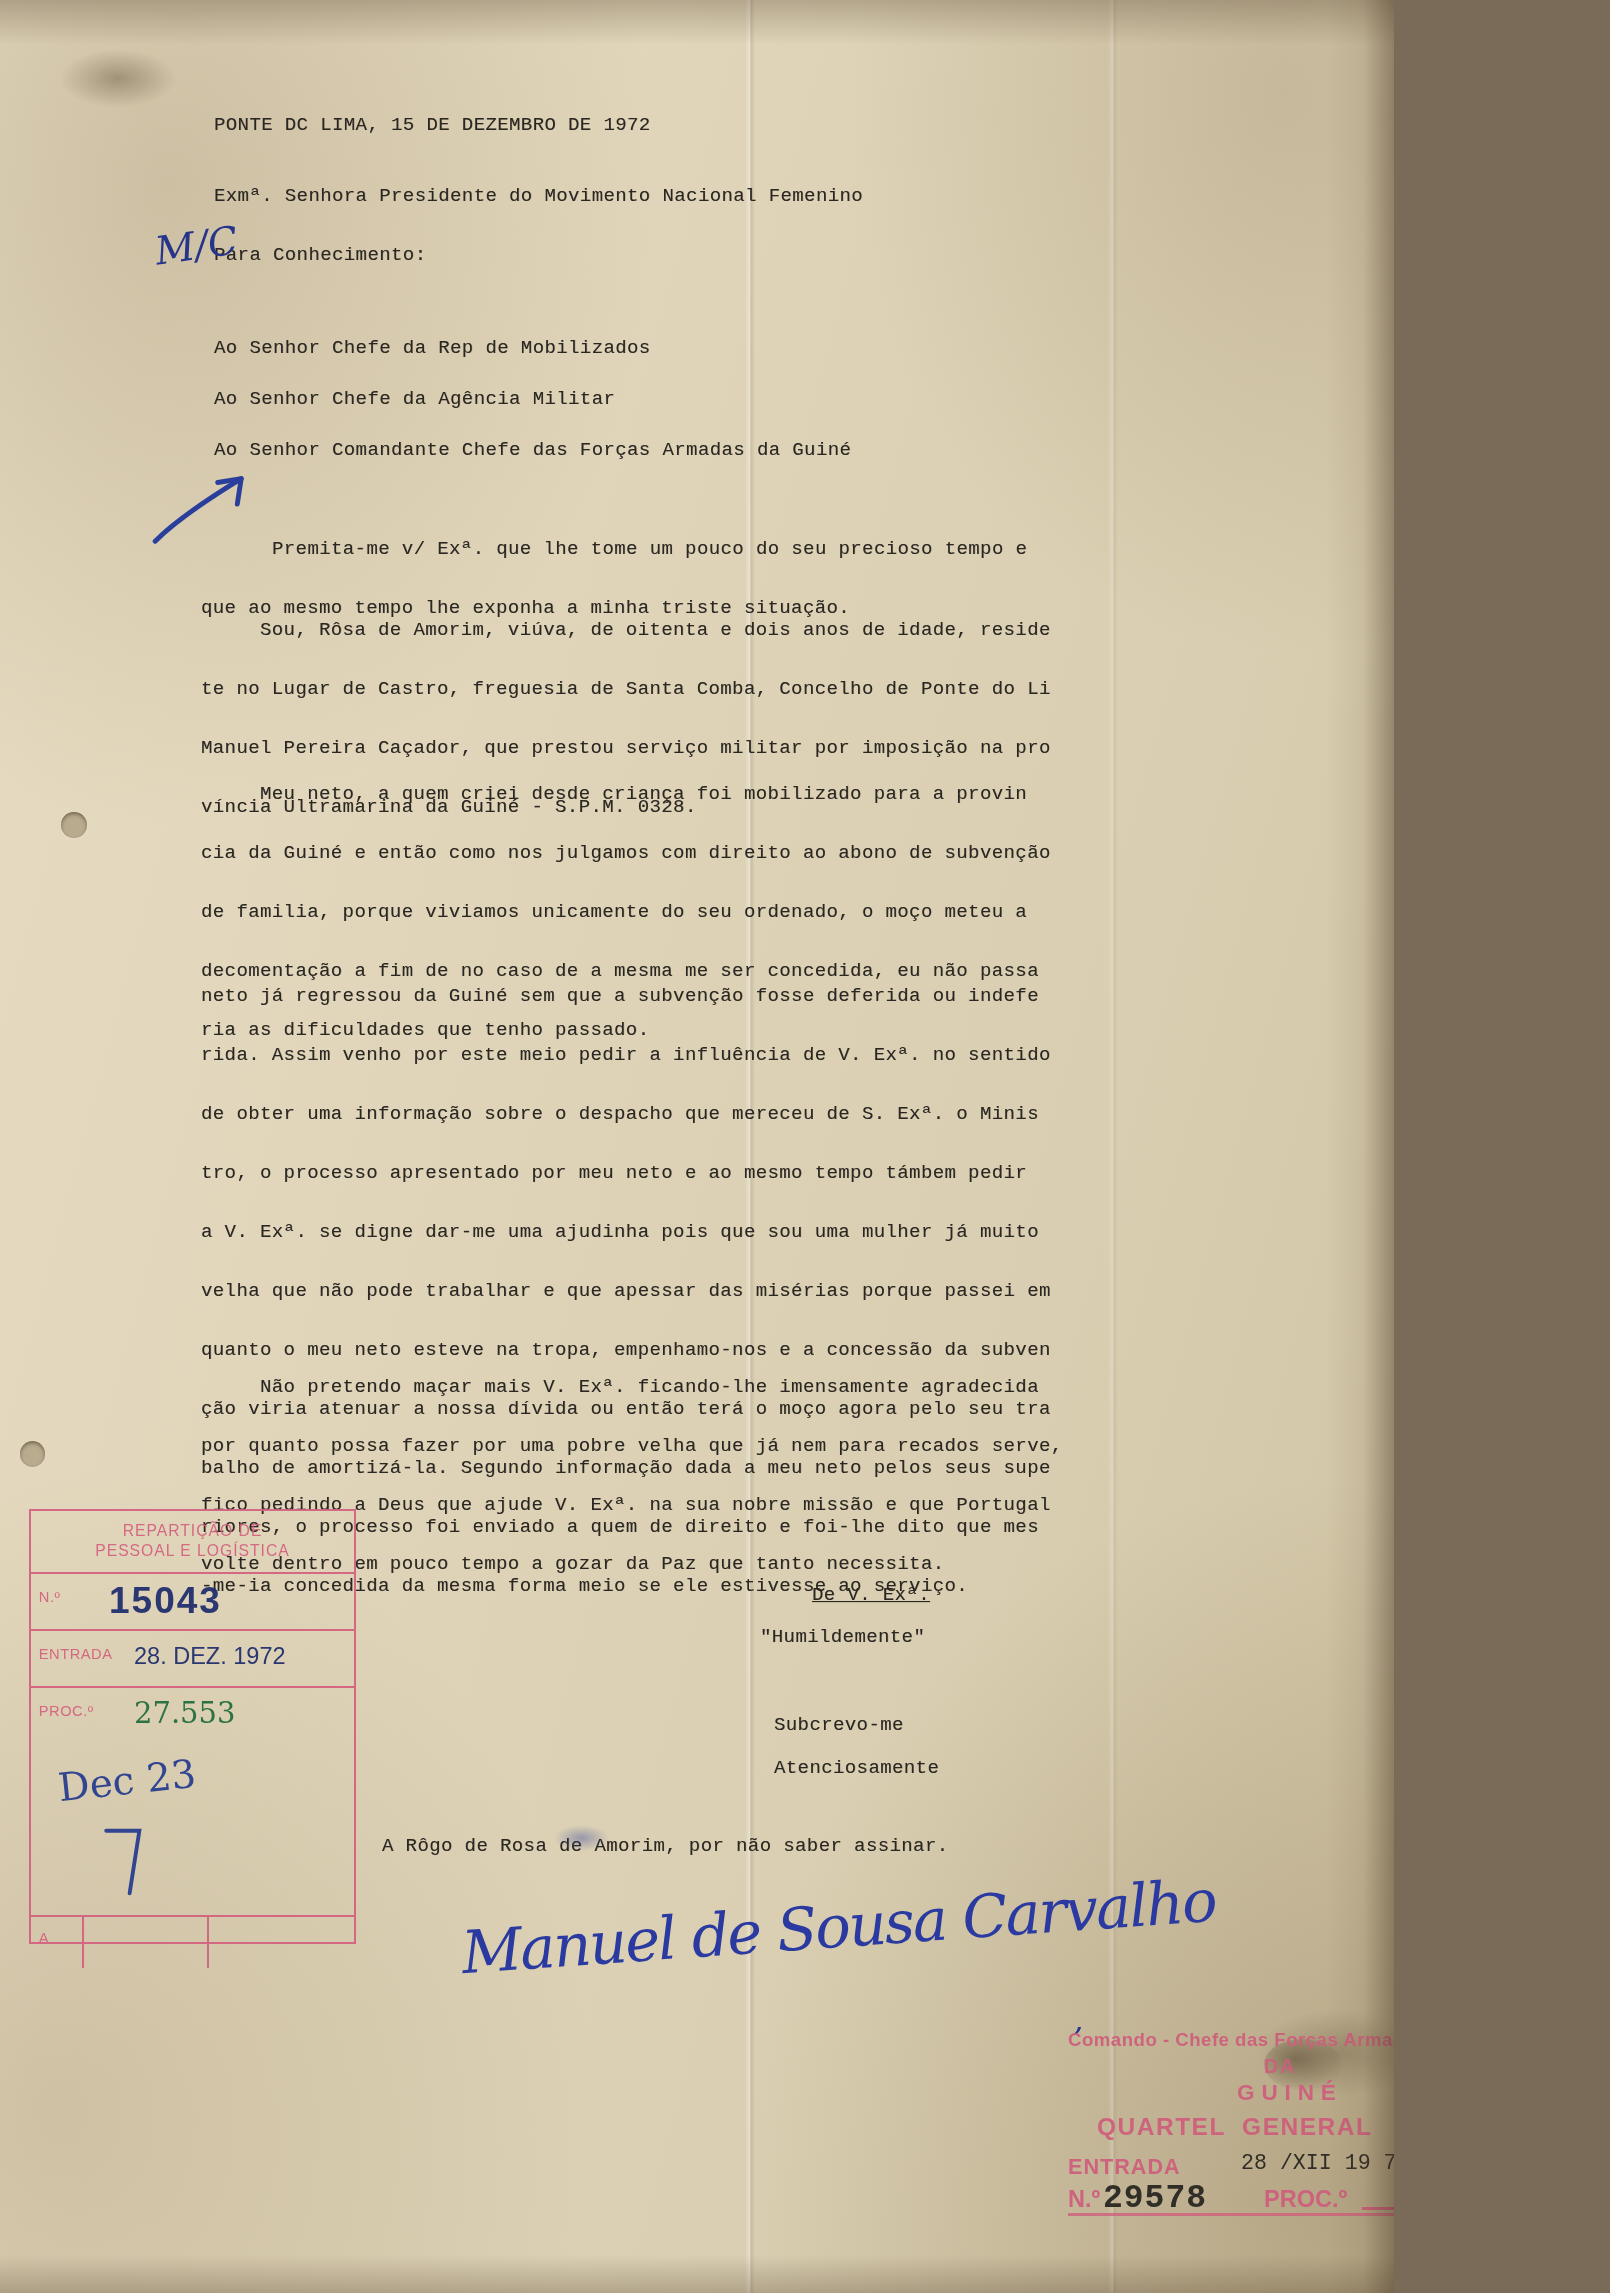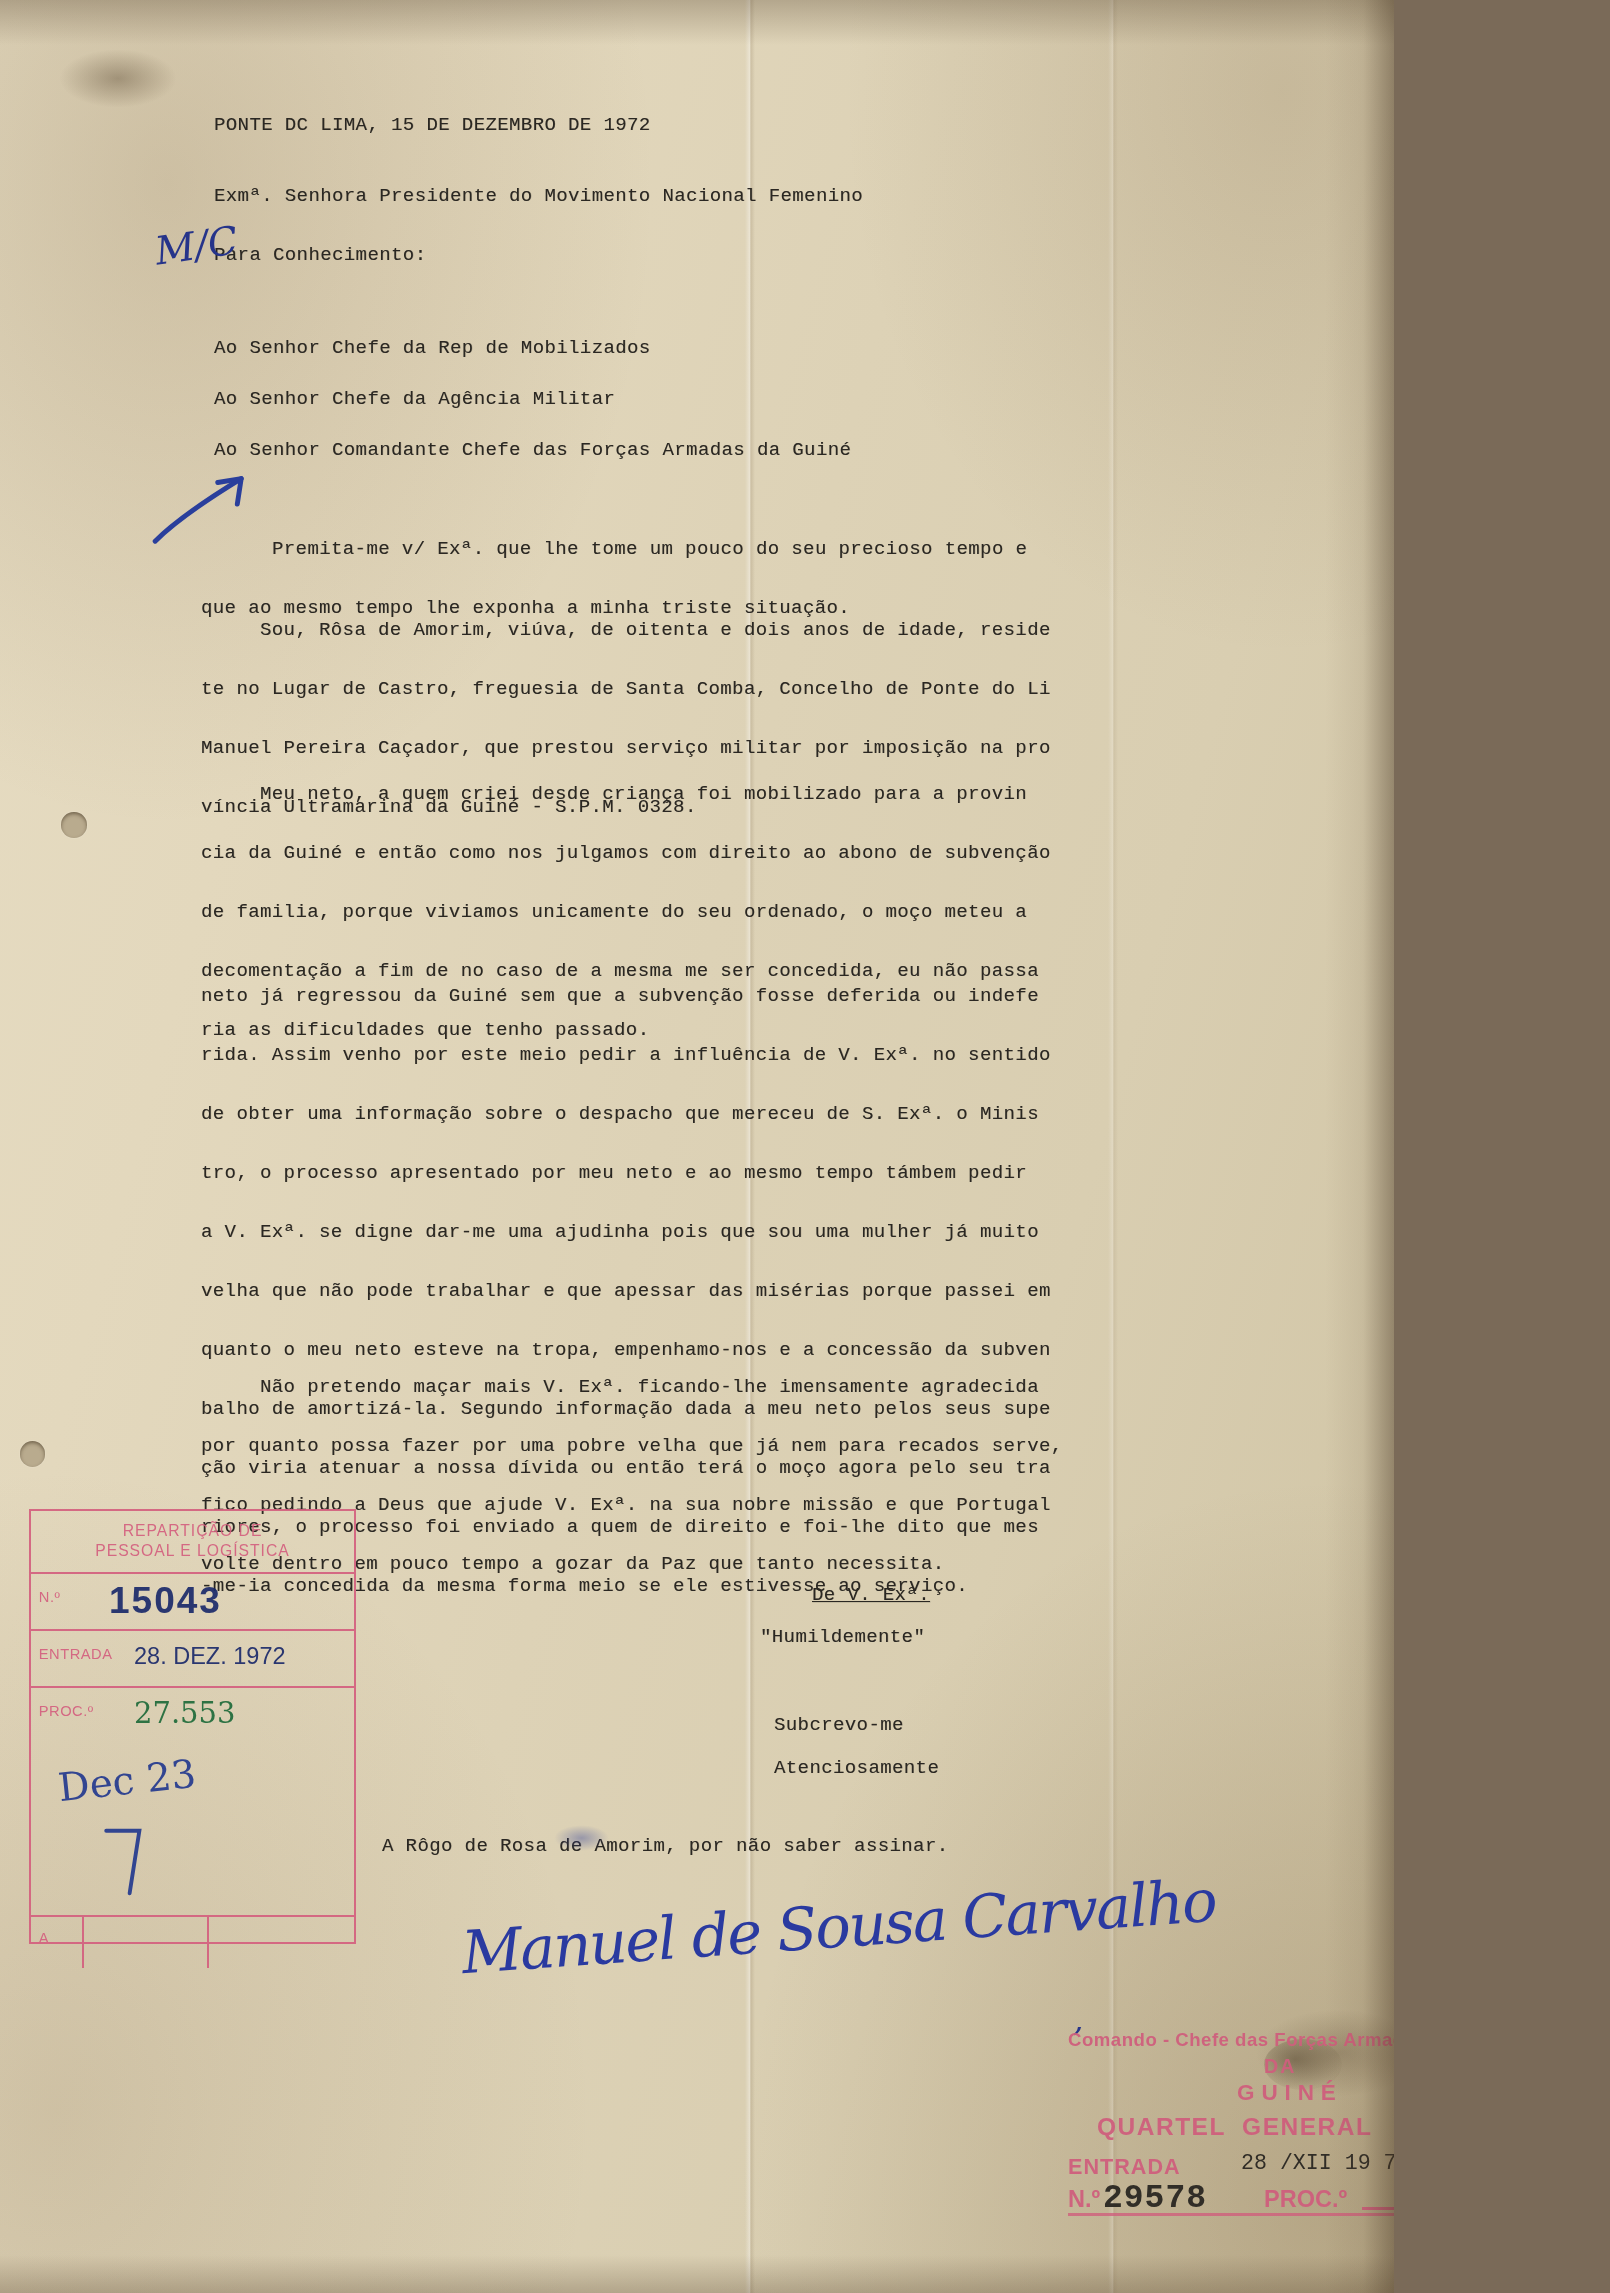--- a/index.html
+++ b/index.html
@@ -201,22 +201,22 @@
   </div>
 
   <div class="body-block" style="top:944px;">
     <div class="typed ln" style="position:relative; margin-top:37px;">neto já regressou da Guiné sem que a subvenção fosse deferida ou indefe</div>
     <div class="typed ln" style="position:relative; margin-top:29px;">rida. Assim venho por este meio pedir a influência de V. Exª. no sentido</div>
     <div class="typed ln" style="position:relative; margin-top:29px;">de obter uma informação sobre o despacho que mereceu de S. Exª. o Minis</div>
     <div class="typed ln" style="position:relative; margin-top:29px;">tro, o processo apresentado por meu neto e ao mesmo tempo támbem pedir</div>
     <div class="typed ln" style="position:relative; margin-top:29px;">a V. Exª. se digne dar-me uma ajudinha pois que sou uma mulher já muito</div>
     <div class="typed ln" style="position:relative; margin-top:29px;">velha que não pode trabalhar e que apessar das misérias porque passei em</div>
     <div class="typed ln" style="position:relative; margin-top:29px;">quanto o meu neto esteve na tropa, empenhamo-nos e a concessão da subven</div>
+    <div class="typed ln" style="position:relative; margin-top:29px;">ção viria atenuar a nossa dívida ou então terá o moço agora pelo seu tra</div>
     <div class="typed ln" style="position:relative; margin-top:29px;">balho de amortizá-la. Segundo informação dada a meu neto pelos seus supe</div>
-    <div class="typed ln" style="position:relative; margin-top:29px;">ção viria atenuar a nossa dívida ou então terá o moço agora pelo seu tra</div>
     <div class="typed ln" style="position:relative; margin-top:29px;">riores, o processo foi enviado a quem de direito e foi-lhe dito que mes</div>
     <div class="typed ln" style="position:relative; margin-top:29px;">-me-ia concedida da mesma forma meio se ele estivesse ao serviço.</div>
   </div>
 
   <div class="body-block" style="top:1372px;">
     <div class="typed ln" style="position:relative;">     Não pretendo maçar mais V. Exª. ficando-lhe imensamente agradecida</div>
     <div class="typed ln" style="position:relative; margin-top:29px;">por quanto possa fazer por uma pobre velha que já nem para recados serve,</div>
     <div class="typed ln" style="position:relative; margin-top:29px;">fico pedindo a Deus que ajude V. Exª. na sua nobre missão e que Portugal</div>
     <div class="typed ln" style="position:relative; margin-top:29px;">volte dentro em pouco tempo a gozar da Paz que tanto necessita.</div>
   </div>

